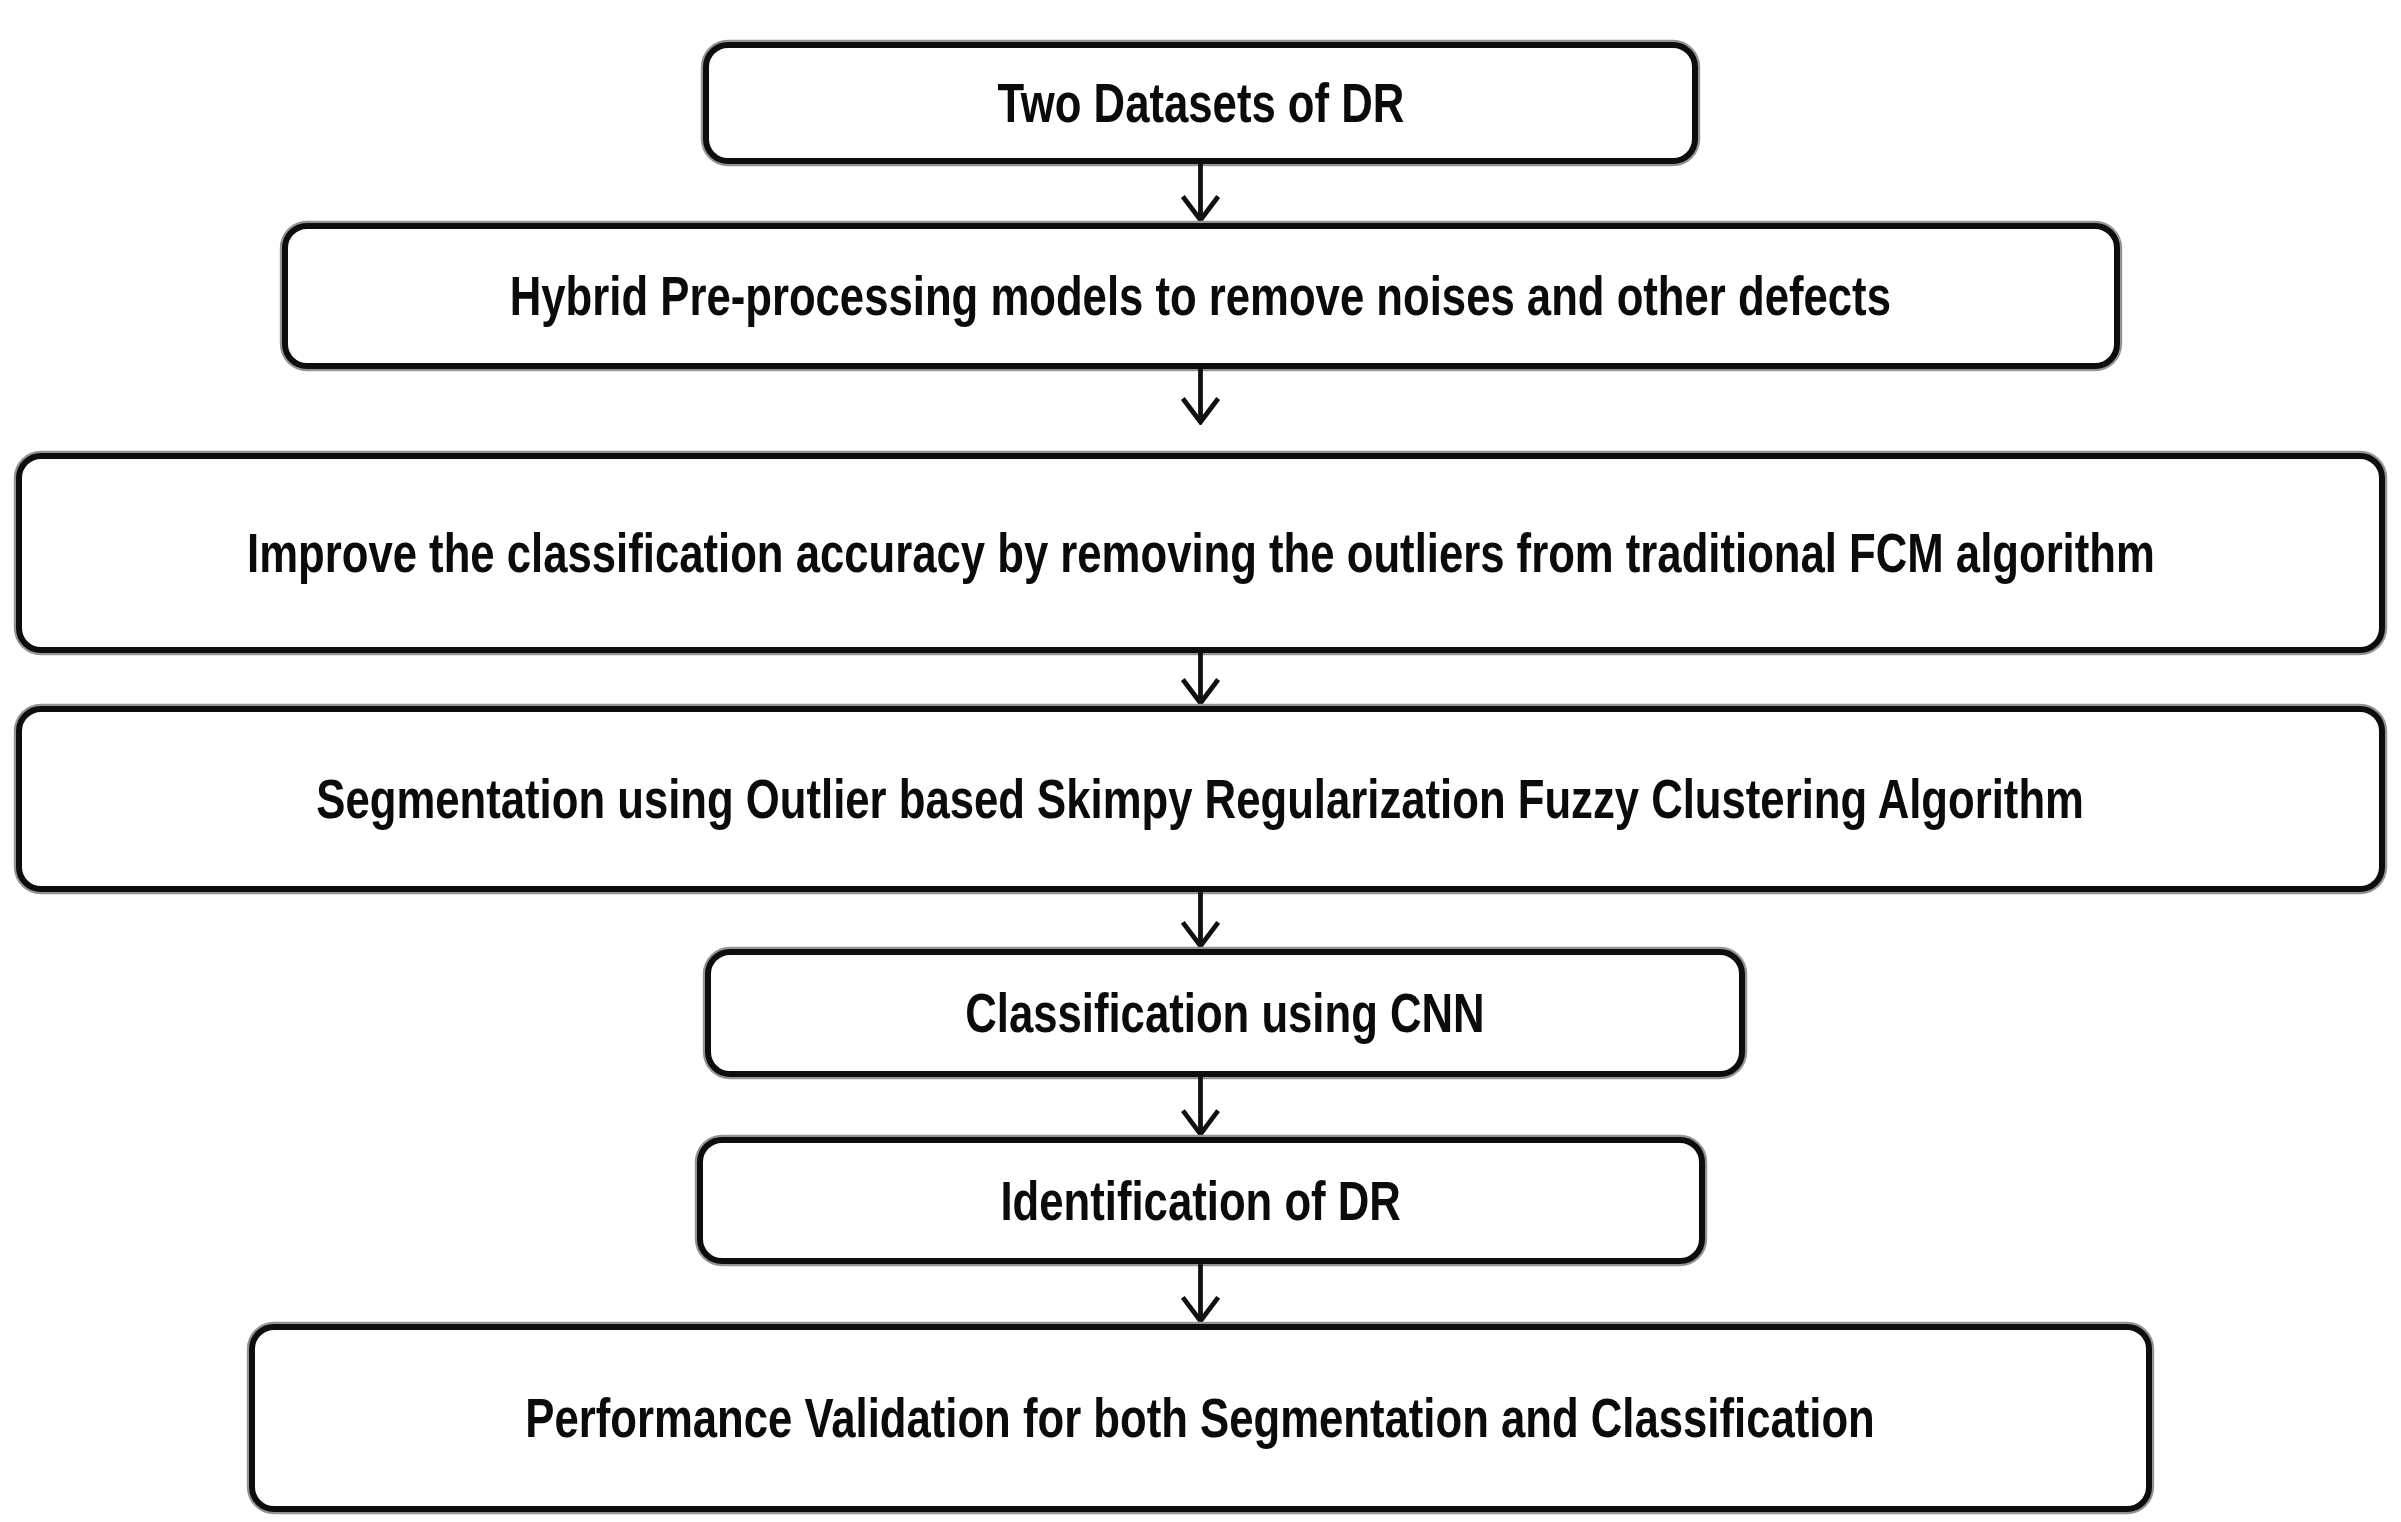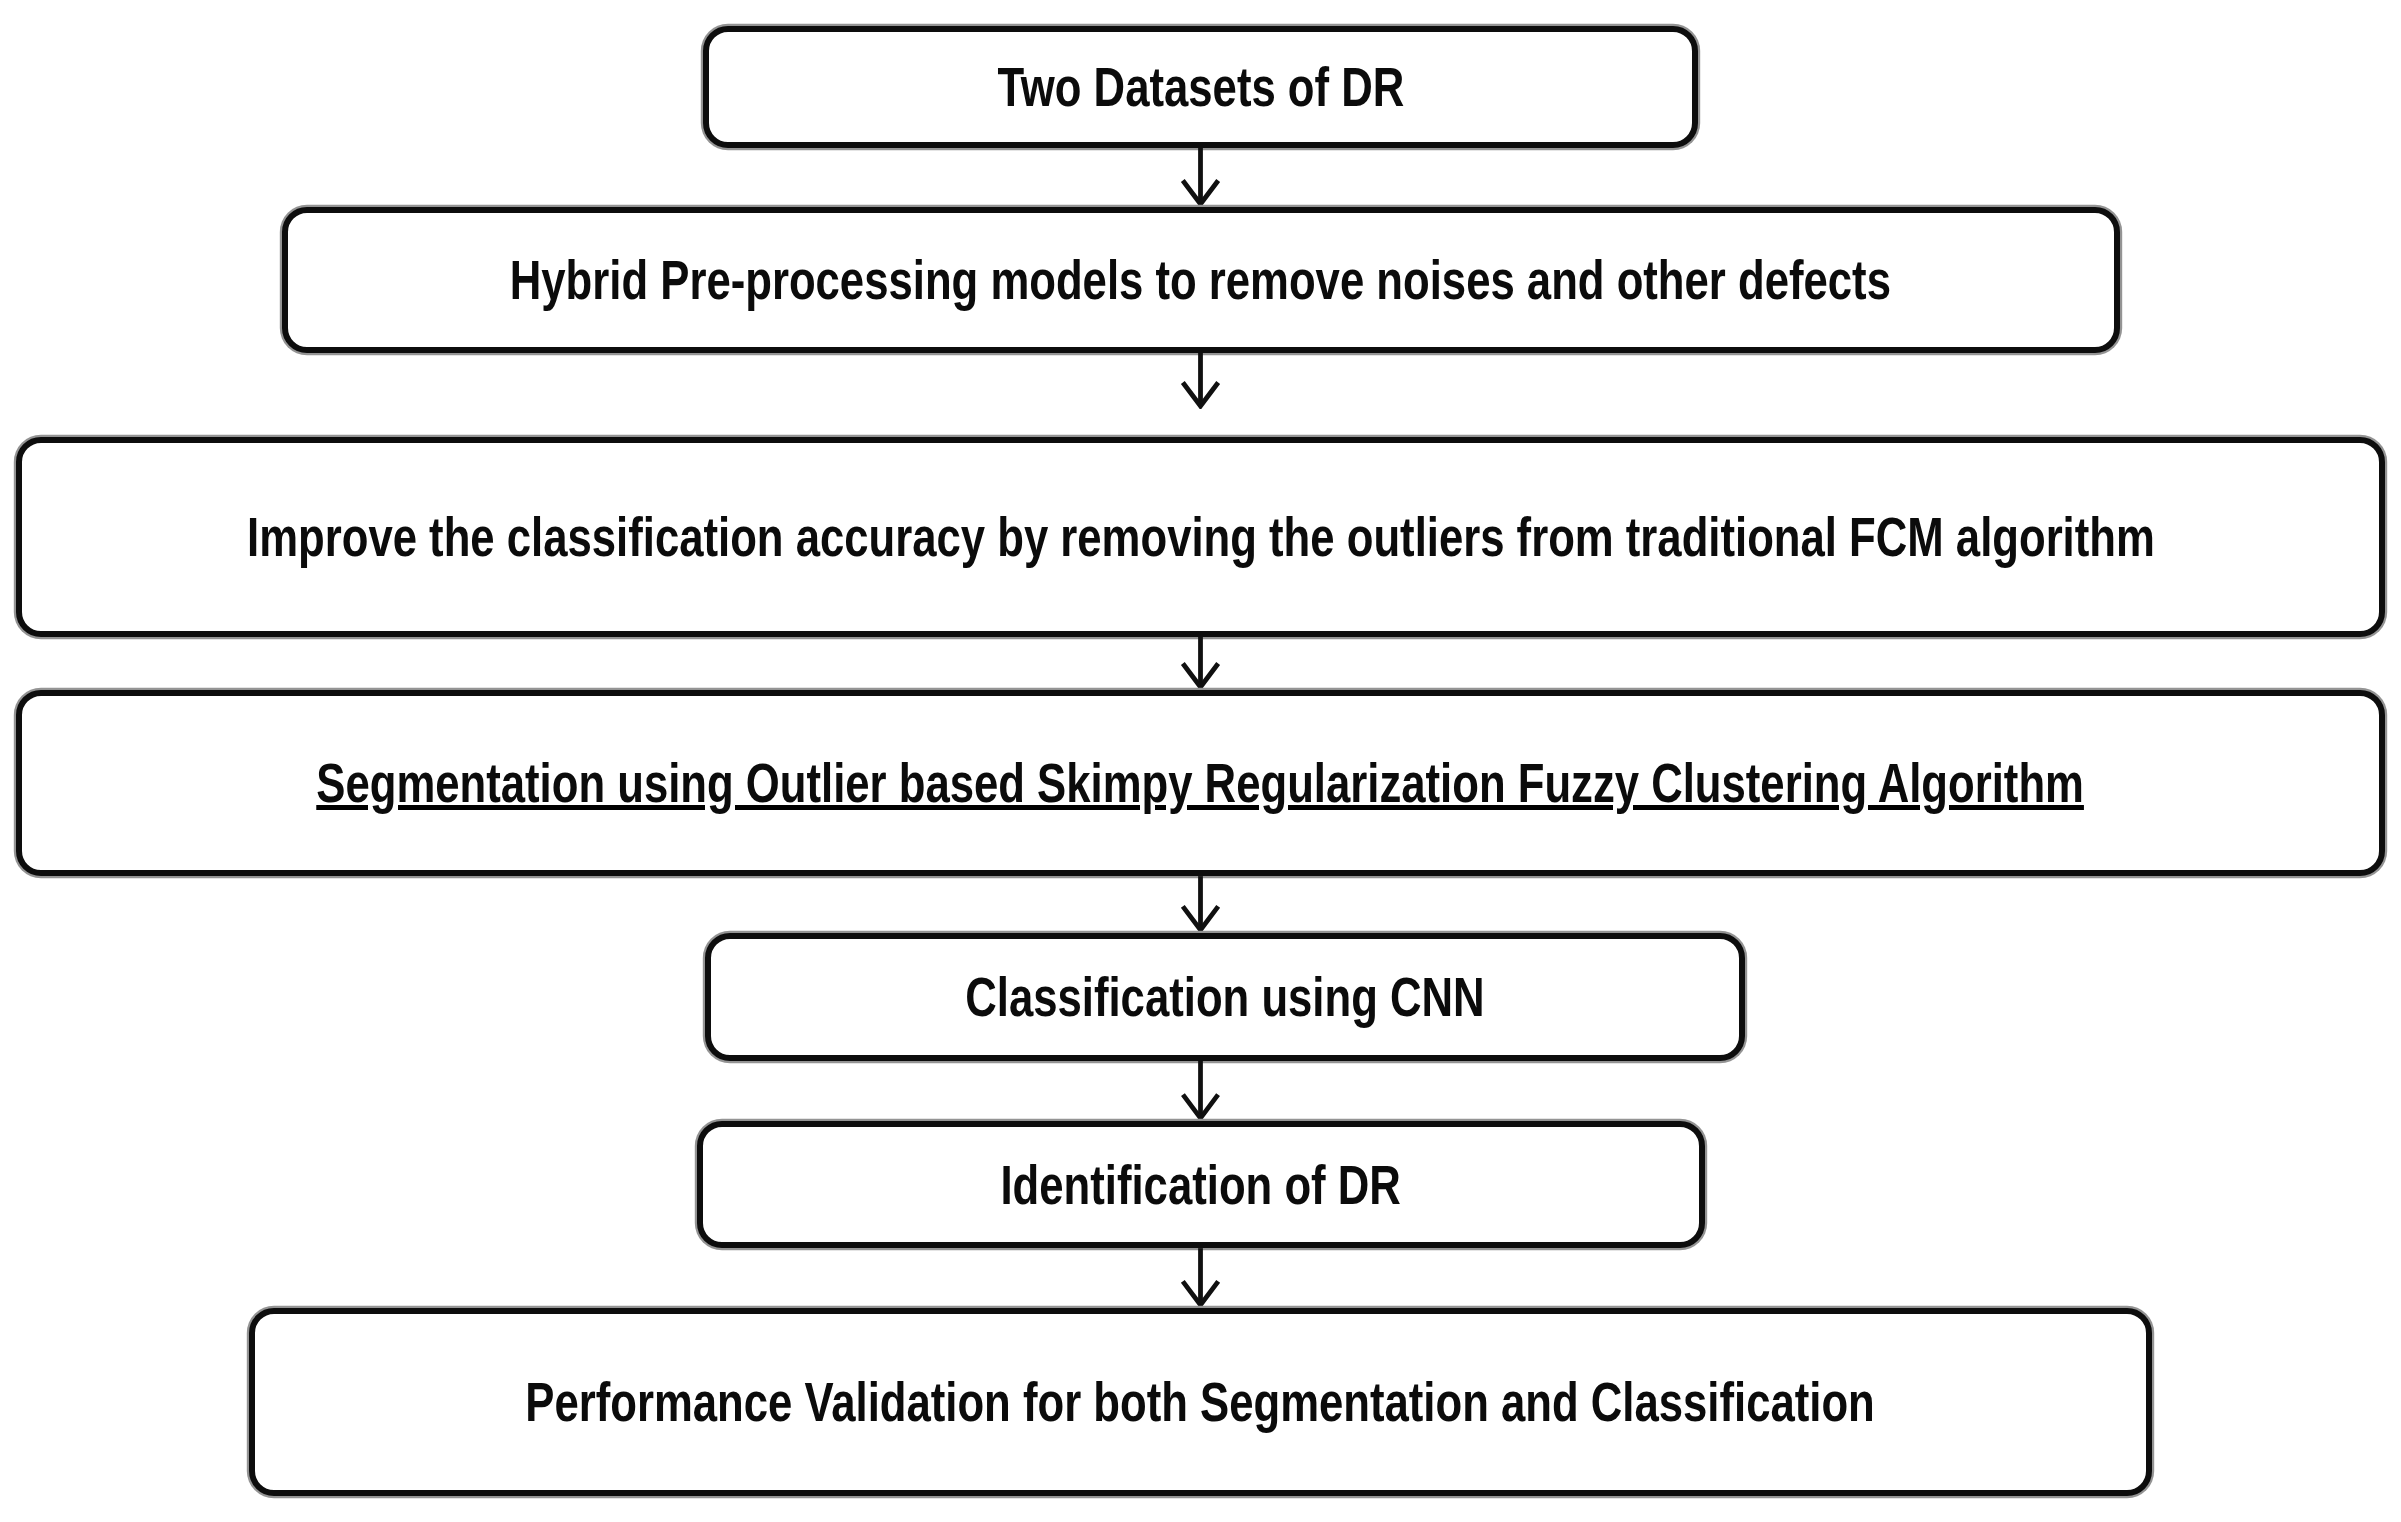--- a/index.html
+++ b/index.html
@@ -9,21 +9,21 @@
   }
   body {
     width: 2401px;
     height: 1522px;
     overflow: hidden;
   }
   .flow {
     width: 100%;
     height: 100%;
     box-sizing: border-box;
-    padding-top: 26px;
+    padding-top: 42px;
     display: flex;
     flex-direction: column;
     align-items: center;
   }
   .node {
     box-sizing: border-box;
     flex: 0 0 auto;
     display: flex;
     align-items: center;
     justify-content: center;
@@ -41,21 +41,21 @@
     color: #0b0b0b;
     white-space: nowrap;
     display: inline-block;
     transform: scaleX(0.78);
     transform-origin: center;
   }
   
   .n1 { width: 995px; height: 122px; }
   .n2 { width: 1838px; height: 146px; }
   .n3 { width: 2369px; height: 200px; margin-top: 28px; }
-  .n4 { width: 2369px; height: 186px; text-decoration: underline; }
+  .n4 { width: 2369px; height: 186px; }
   .n5 { width: 1040px; height: 128px; margin-left: 48px; }
   .n6 { width: 1008px; height: 127px; }
   .n7 { width: 1903px; height: 188px; }
   .arrow {
     flex: 0 0 auto;
     display: block;
   }
   .arrow path {
     stroke: #101010;
     stroke-width: 6.5;

